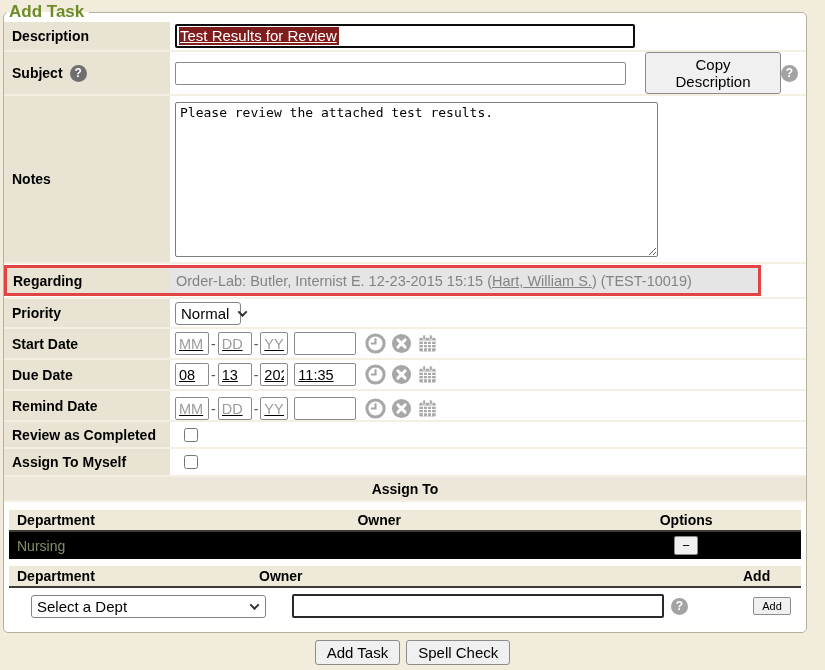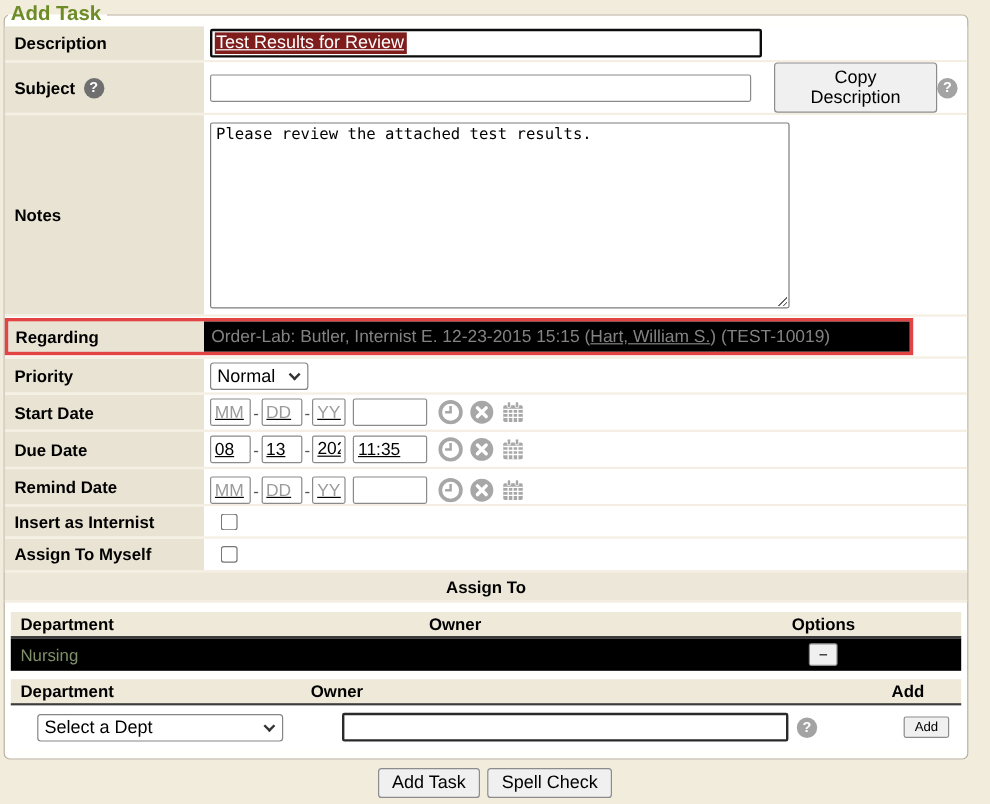--- a/index.html
+++ b/index.html
@@ -62,36 +62,36 @@
   }
   .help.dark { background:#6f6f6f; }
   
   .reg-row { padding:1px 0; }
   .reg-wrap {
     display:flex; align-items:stretch; width:757px; min-height:31px;
     border:3px solid #e24444; box-shadow:inset 0 0 0 1px #b9b9b9;
   }
   .reg-lbl { flex:0 0 163px; background:#e8e3d2; font-weight:bold; display:flex; align-items:center; padding-left:6px; }
   .reg-val {
-    flex:1; background:#000000; color:#838383; font-size:14.5px;
+    flex:1; background:#e5e5e5; color:#838383; font-size:14.5px;
     display:flex; align-items:center; padding-left:6px; white-space:nowrap;
   }
   .reg-val a { color:#838383; text-decoration:underline; cursor:pointer; }
   
   .fselect {
     height:23px; border:1px solid #858585; border-radius:3px; background:#fff;
     display:inline-flex; align-items:center; justify-content:space-between;
     padding:0 7px 0 5px; font-size:15px; cursor:default;
   }
   .chev {
     width:7px; height:7px; border-right:2px solid #333; border-bottom:2px solid #333;
     transform:rotate(45deg) translate(-1px,-1px); margin-left:10px; flex:0 0 auto;
   }
-  .priority-select { width:82px; }
-  .dept-select { width:205px; margin-left:22px; }
+  .priority-select { width:66px; }
+  .dept-select { width:235px; margin-left:22px; }
   
   .din-mm { width:34px; } .din-yy { width:28px; } .din-time { width:62px; margin-left:6px; }
   .dash { color:#555; margin:0 2px; }
   .icobtn { width:21px; height:21px; margin-left:5px; padding:0; border:none; background:none; cursor:pointer; display:inline-flex; }
   .icobtn:first-of-type { margin-left:9px; }
   .icobtn svg { width:21px; height:21px; }
   
   input.cbx { width:14px; height:14px; margin:0 0 0 9px; }
   
   .assignhdr { justify-content:center; background:#ece7d8; font-weight:bold; min-height:25px; }
@@ -260,21 +260,21 @@
               <rect x="2.5" y="5" width="17" height="14.5" rx="1.5" fill="#a7a7a7"></rect>
               <rect x="6" y="2" width="3" height="5" rx="1" fill="#a7a7a7" stroke="#fff" stroke-width="0.8"></rect>
               <rect x="13" y="2" width="3" height="5" rx="1" fill="#a7a7a7" stroke="#fff" stroke-width="0.8"></rect>
               <path d="M2.5 8.5 H19.5 M2.5 12 H19.5 M2.5 15.5 H19.5 M6.8 8.5 V19.5 M11 8.5 V19.5 M15.2 8.5 V19.5" stroke="#fff" stroke-width="1.2" fill="none"></path>
             </svg>
           </button>
     </div>
   </div>
 
   <div class="frow" style="min-height:27px;">
-    <div class="lbl">Insert as Internist</div>
+    <div class="lbl">Review as Completed</div>
     <div class="val">
           <input type="checkbox" class="cbx" style="">
         </div>
   </div>
 
   <div class="frow" style="min-height:28px;">
     <div class="lbl">Assign To Myself</div>
     <div class="val">
           <input type="checkbox" class="cbx" style="">
         </div>

